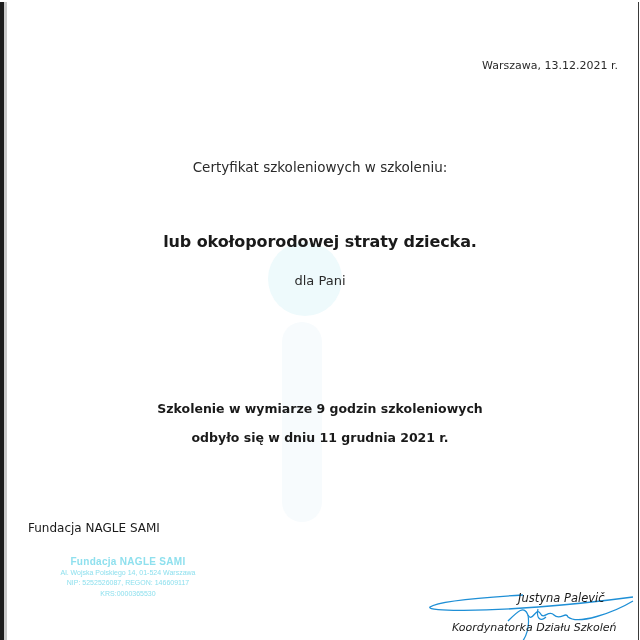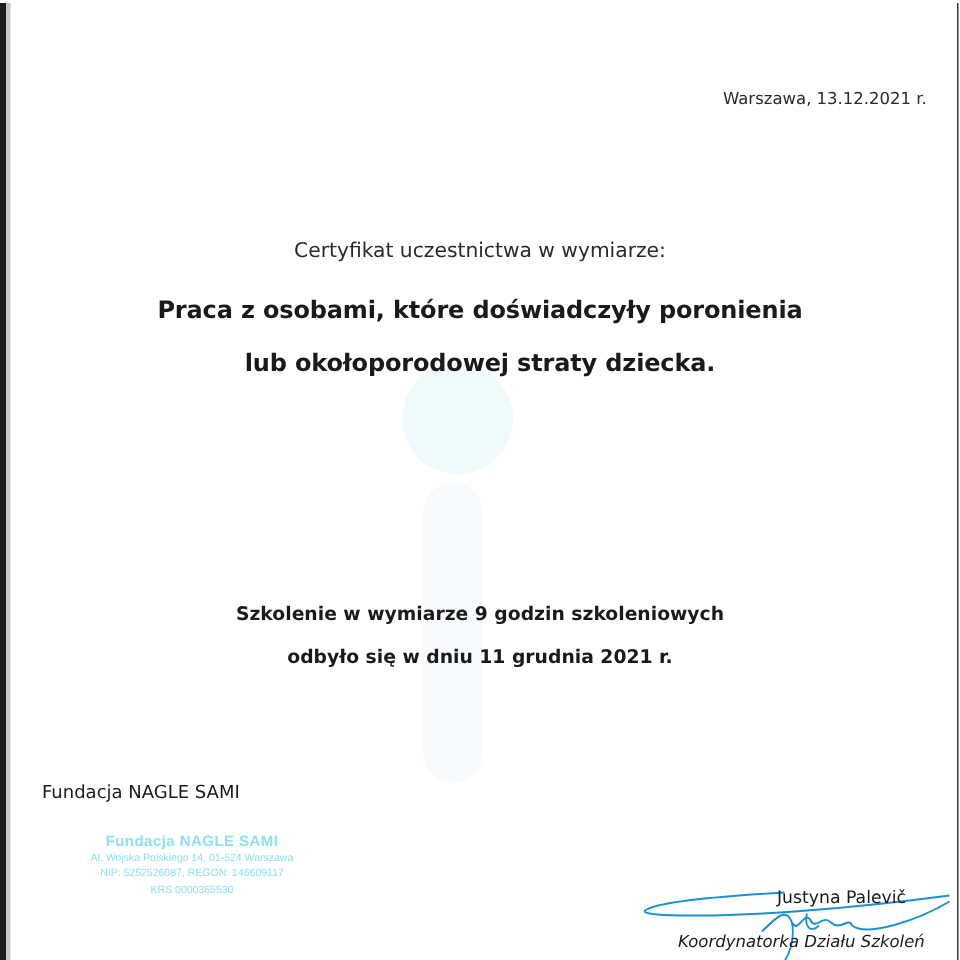--- a/index.html
+++ b/index.html
@@ -115,20 +115,21 @@
       text-align: center;
       font-family: "Liberation Sans", sans-serif;
       color: #8fe0ee;
       line-height: 10.5px;
     }
     .stamp .s-title { font-size: 10px; font-weight: bold; letter-spacing: 0.3px; }
     .stamp .s-line { font-size: 7px; }
     .signer-name {
       left: 518px; top: 589px;
       font-size: 11.5px;
+      font-style: italic;
       color: #1a1a1a;
     }
     .signer-role {
       left: 452px; top: 619px;
       font-size: 11px;
       color: #1a1a1a;
       font-style: italic;
     }
     .signature {
       position: absolute;
@@ -142,24 +143,24 @@
 <div class="page">
   <div class="edge-left"></div>
   <div class="edge-left-inner"></div>
   <div class="edge-right"></div>
 
   <div class="watermark-circle"></div>
   <div class="watermark-figure"></div>
 
   <div class="t date">Warszawa, 13.12.2021 r.</div>
 
-  <div class="t center cert-intro">Certyfikat uczestnictwa w wymiarze:</div>
-  <div class="t center title-1">Praca z osobami, które doświadczyły poronienia</div>
+  <div class="t center cert-intro">Certyfikat szkoleniowych w szkoleniu:</div>
   <div class="t center title-2">lub okołoporodowej straty dziecka.</div>
 
+  <div class="t center for-whom">dla Pani</div>
 
   <div class="t center desc-1">Szkolenie w wymiarze 9 godzin szkoleniowych</div>
   <div class="t center desc-2">odbyło się w dniu 11 grudnia 2021 r.</div>
 
   <div class="t org">Fundacja NAGLE SAMI</div>
 
   <div class="stamp">
     <div class="s-title">Fundacja NAGLE SAMI</div>
     <div class="s-line">Al. Wojska Polskiego 14, 01-524 Warszawa</div>
     <div class="s-line">NIP: 5252526087, REGON: 146609117</div>

